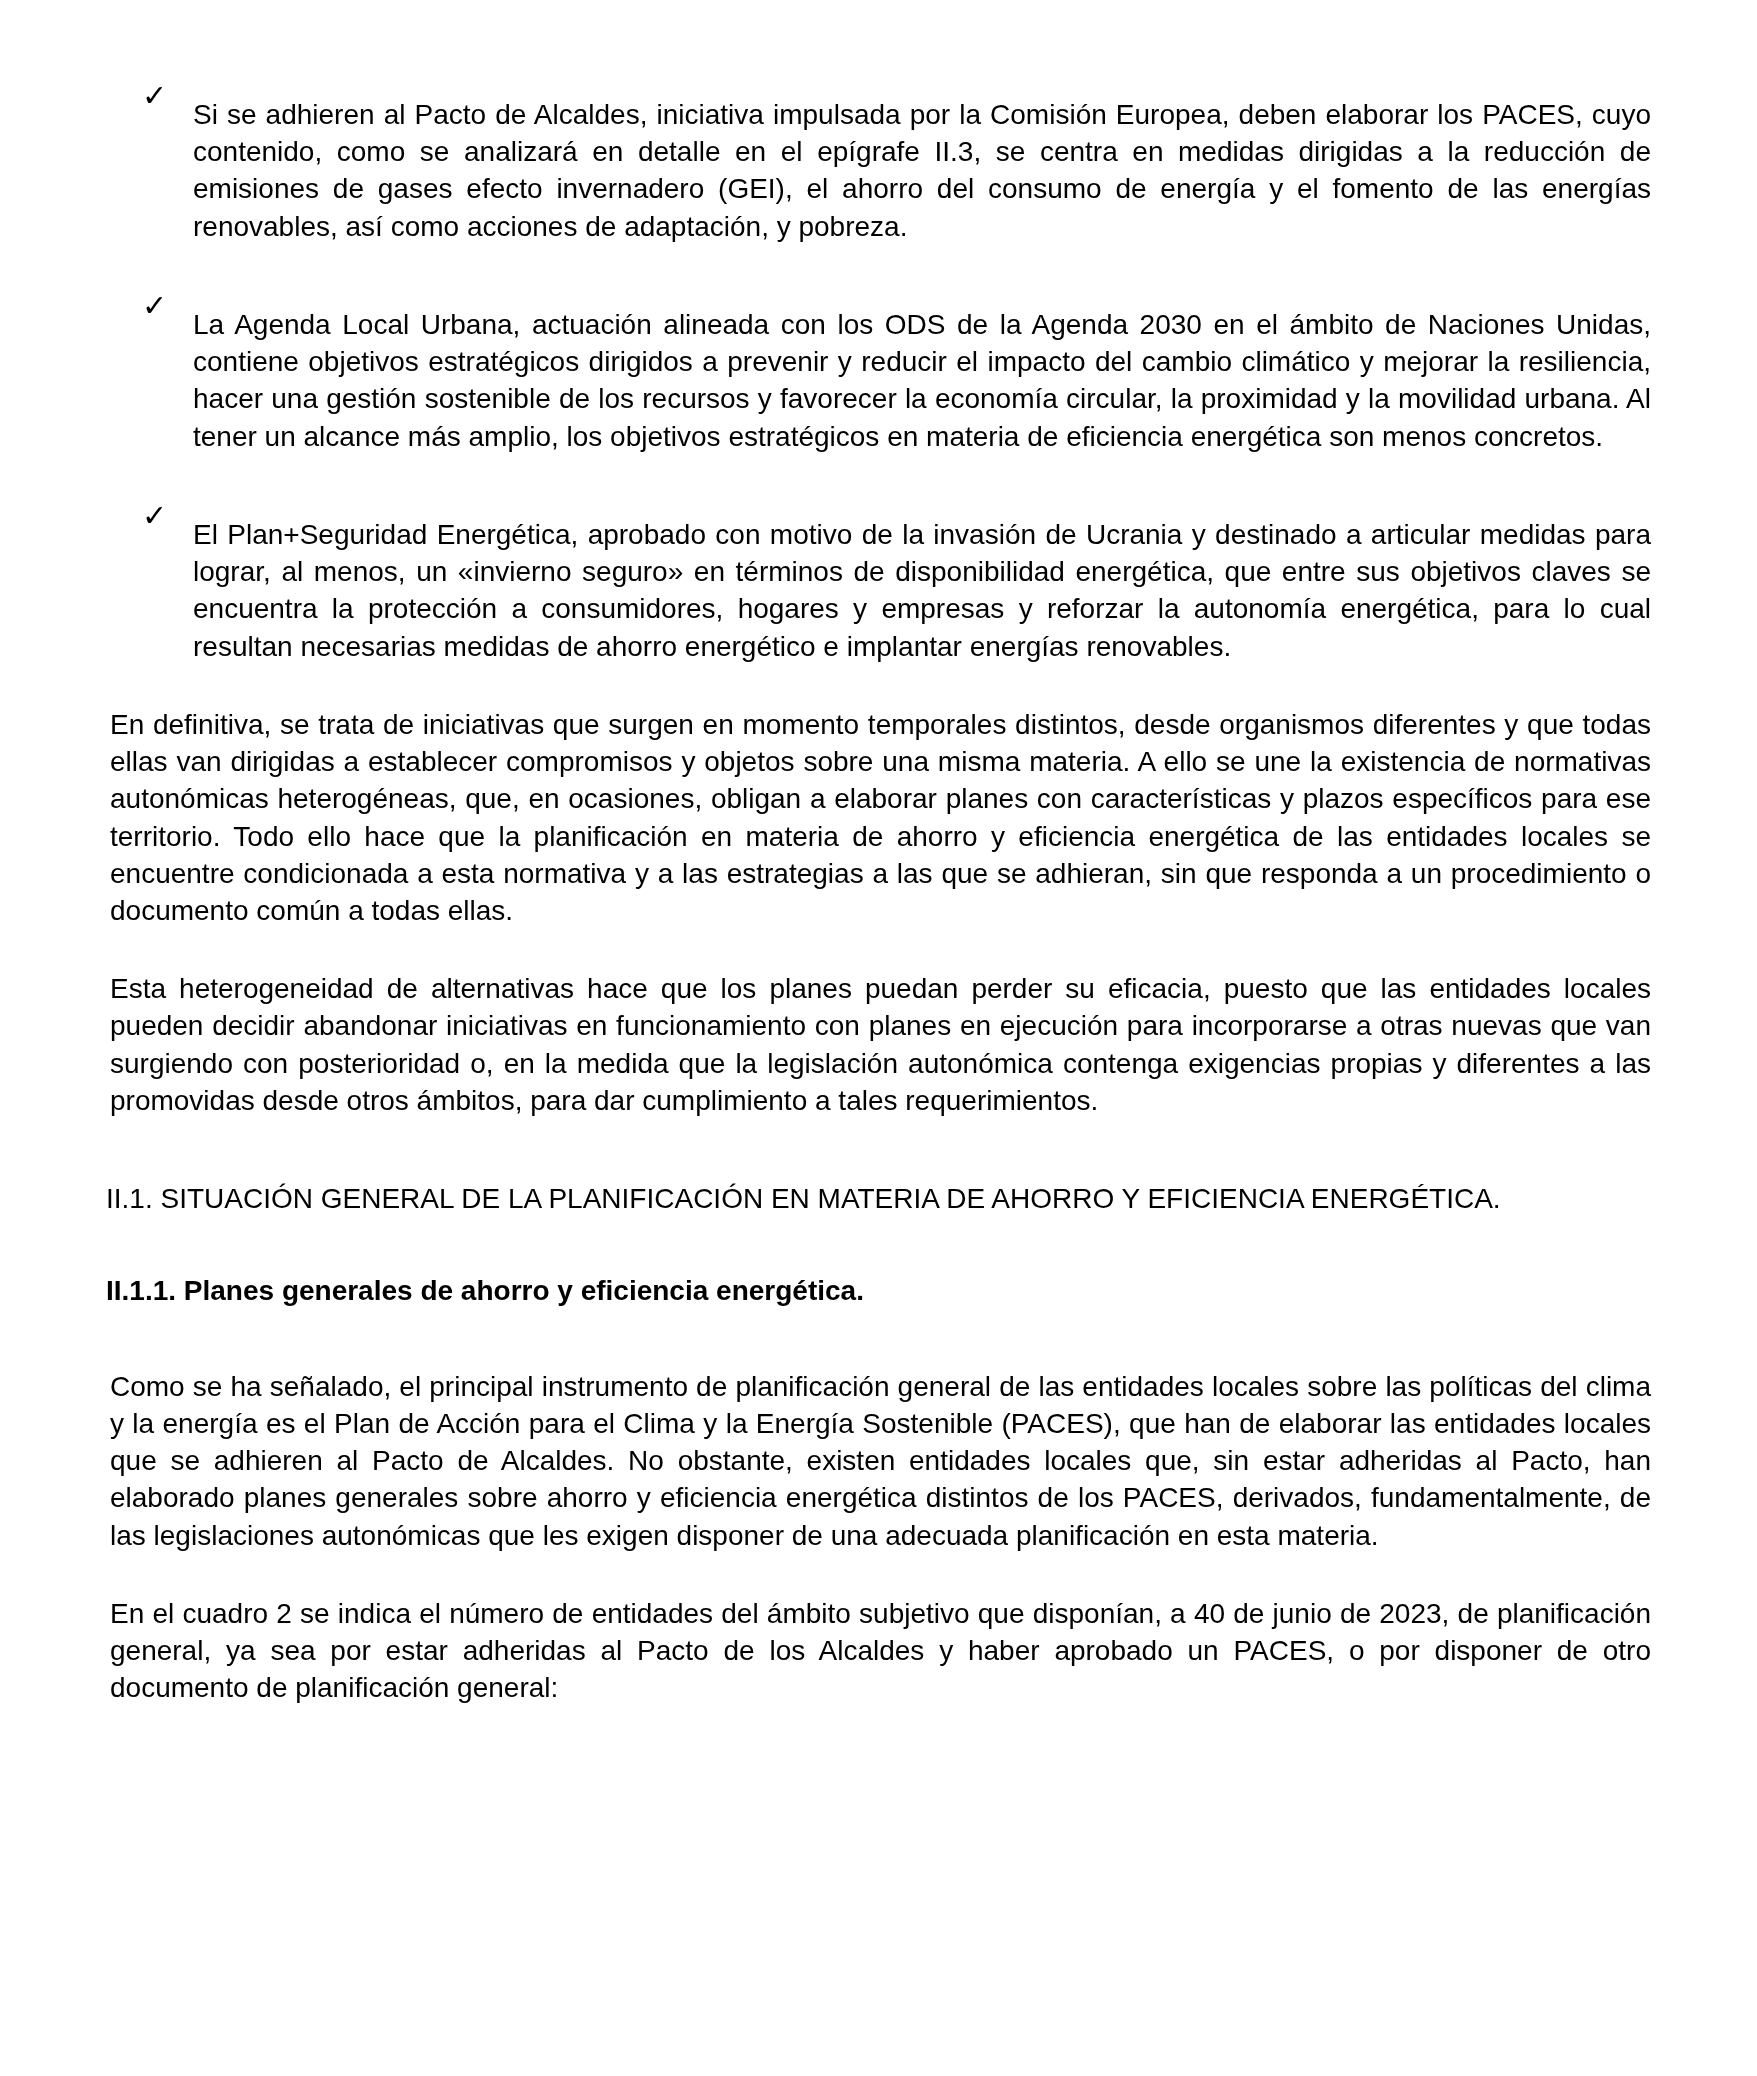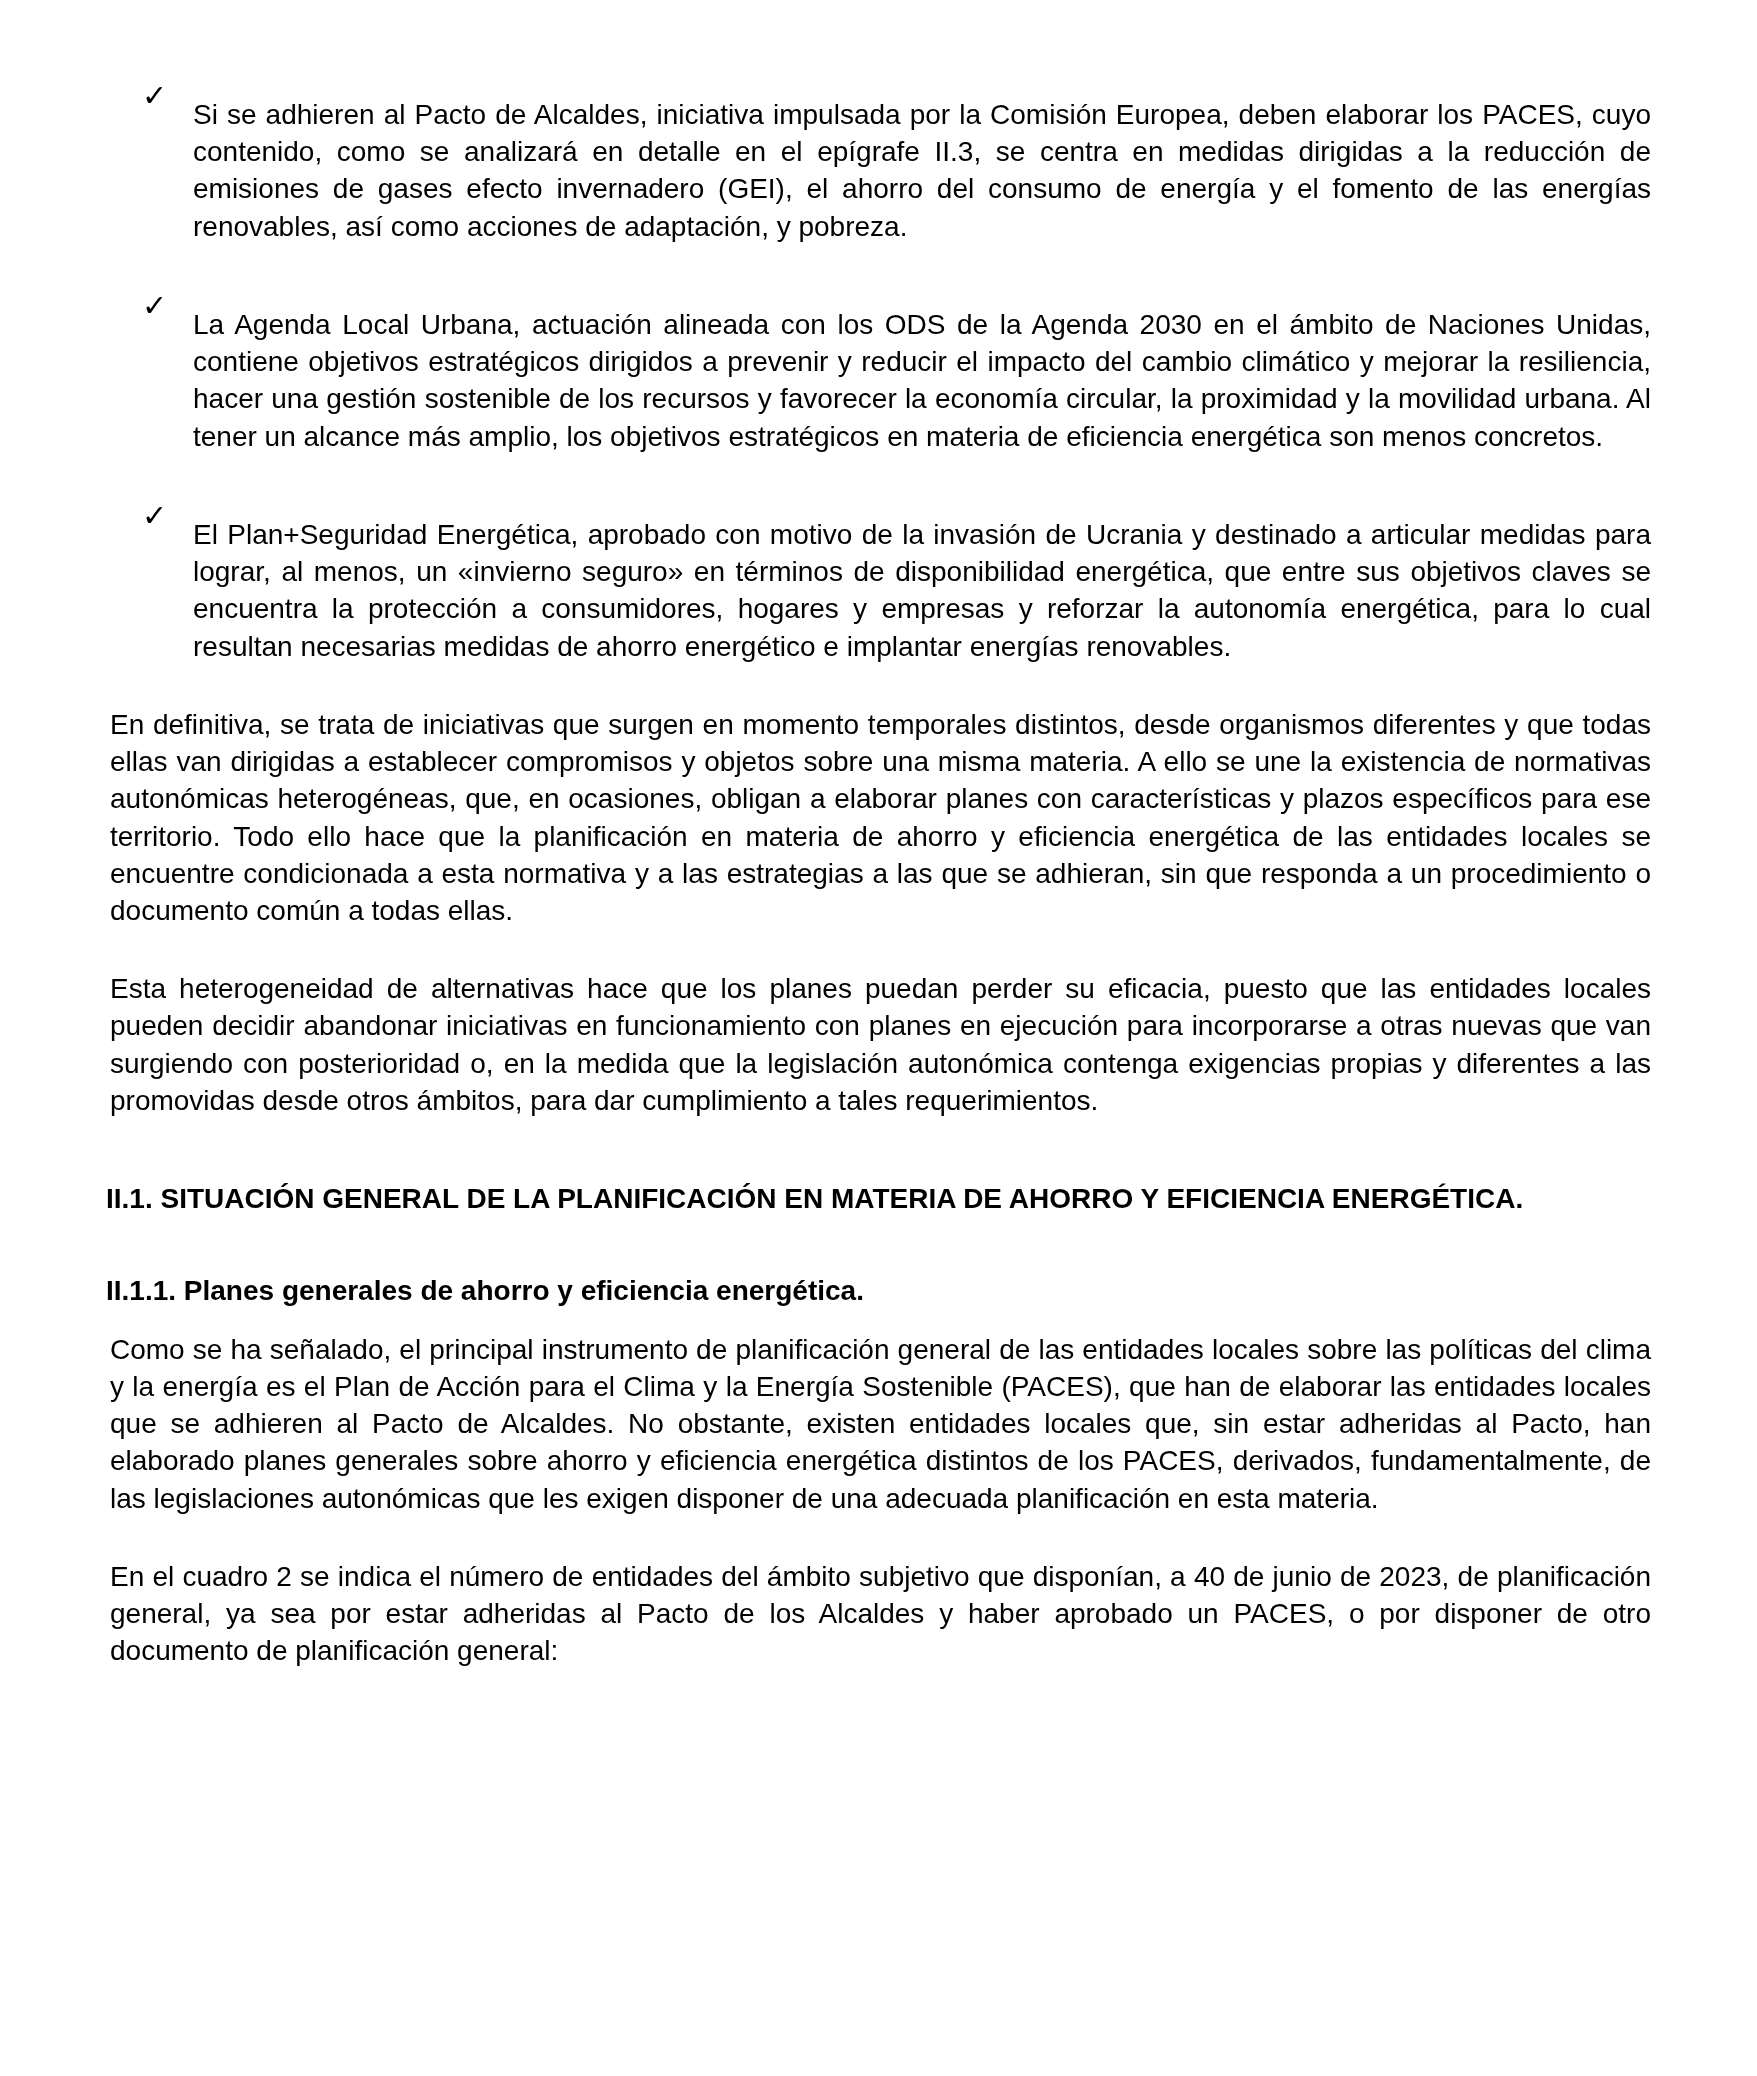--- a/index.html
+++ b/index.html
@@ -35,29 +35,29 @@
   .bullet-text {
     flex: 1 1 auto;
     text-align: justify;
     margin-top: 20px;
   }
   p.para {
     margin: 0 0 41px 4px;
   }
   h2.sec-heading {
     font-size: 28px;
-    font-weight: bold;
+    font-weight: normal;
     margin: 61px 0 41px 0;
     line-height: 1.33;
     text-align: left;
   }
   h3.subsec-heading {
     font-size: 28px;
     font-weight: bold;
-    margin: 55px 0 21px 0;
+    margin: 55px 0 58px 0;
     line-height: 1.33;
     text-align: left;
   }
   p.para:last-child {
     margin-bottom: 0;
   }
 </style>
 </head>
 <body>
 

